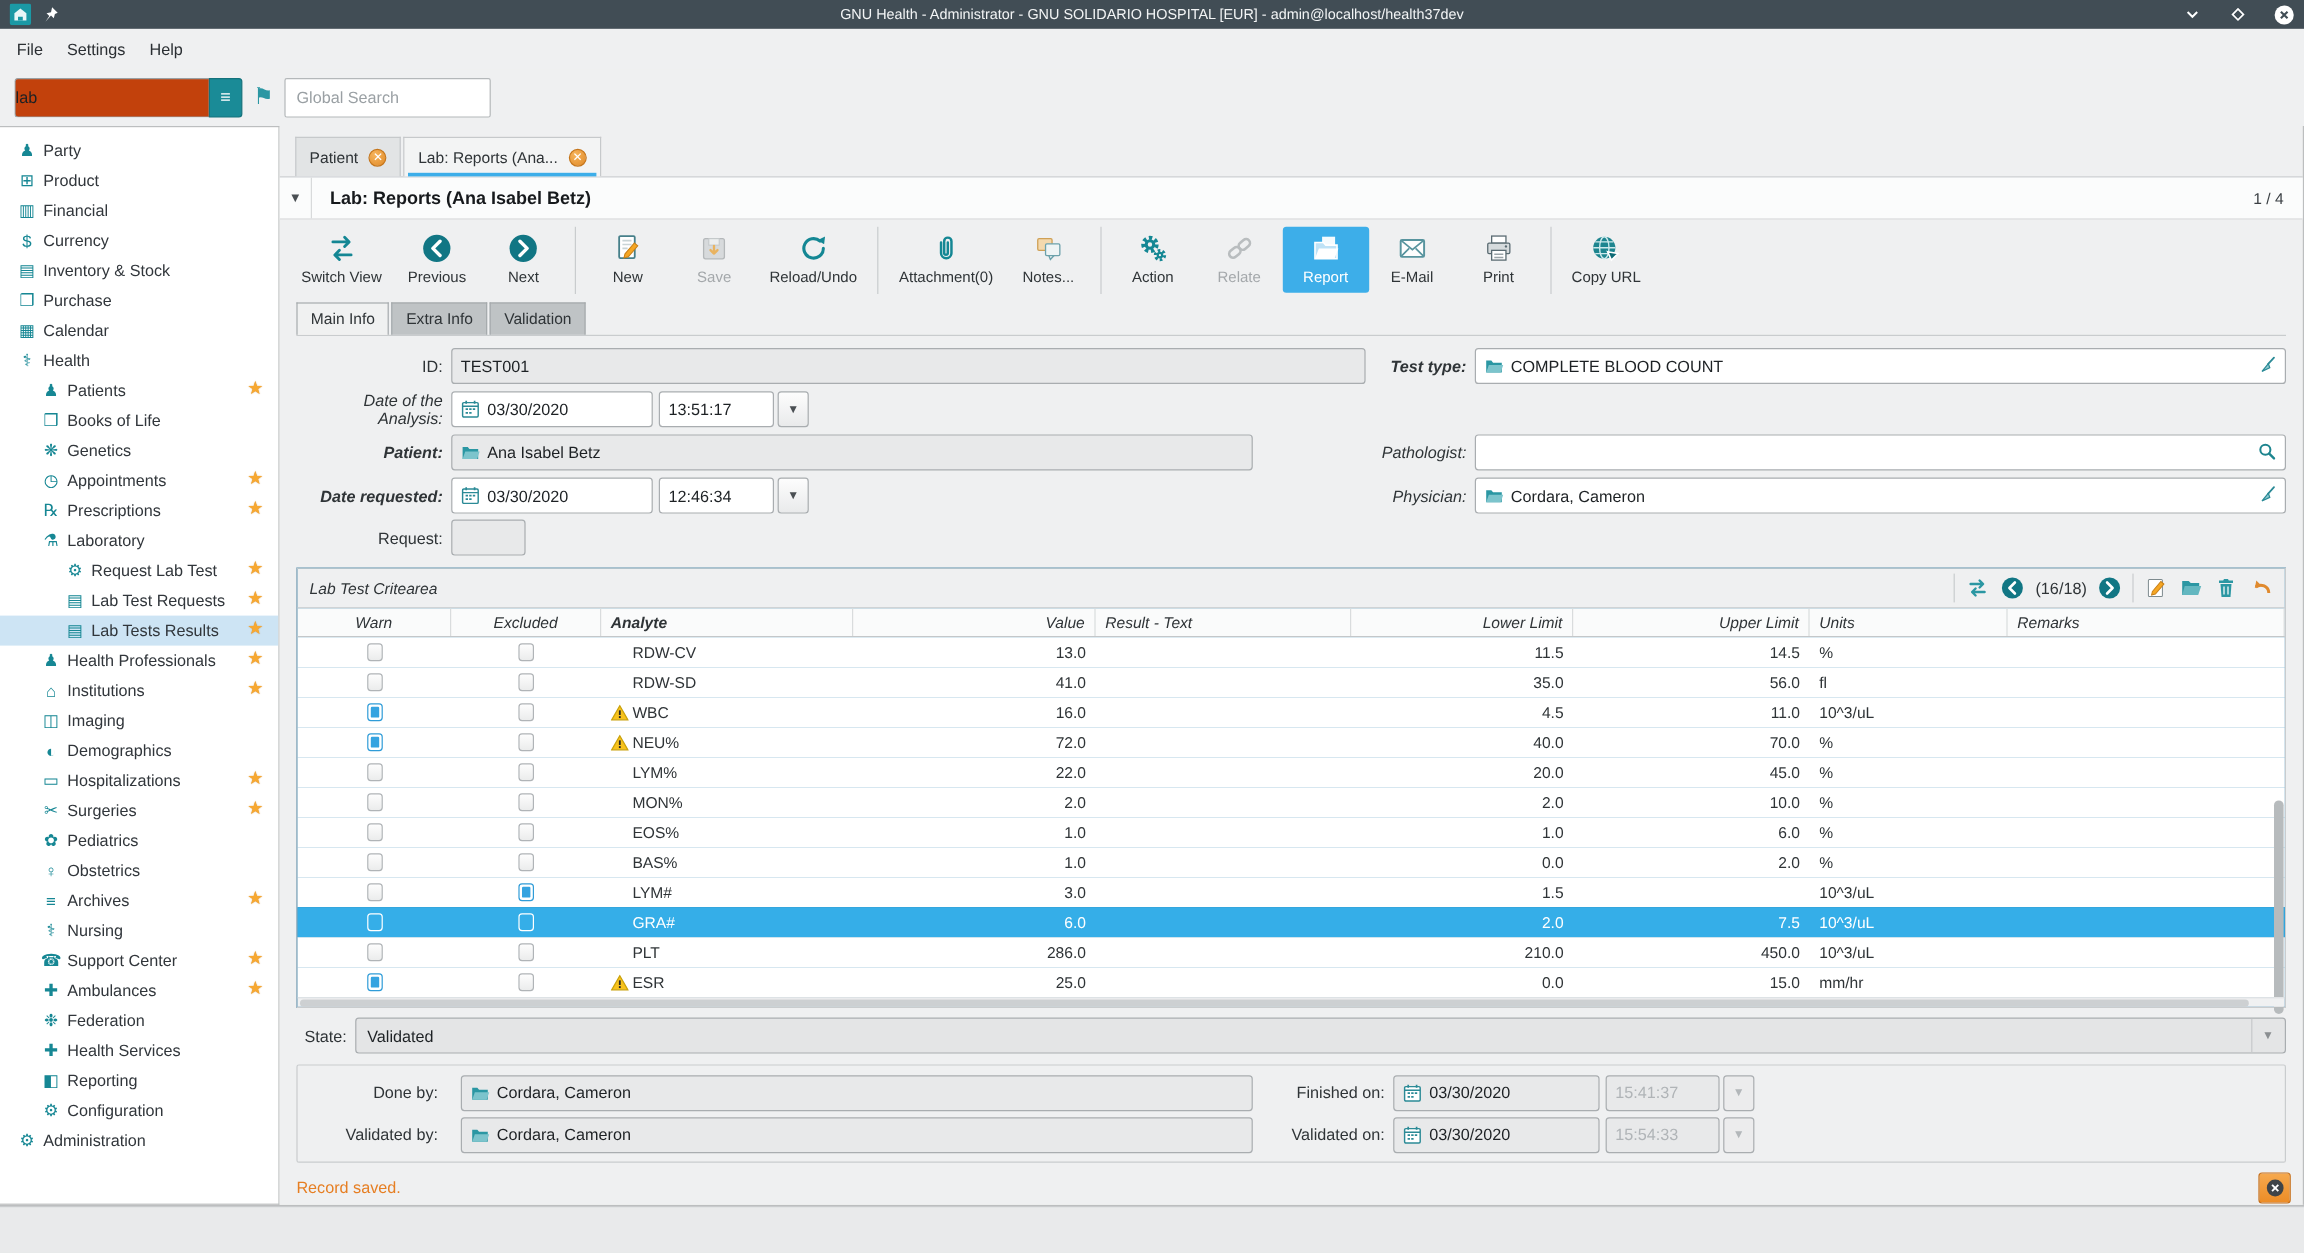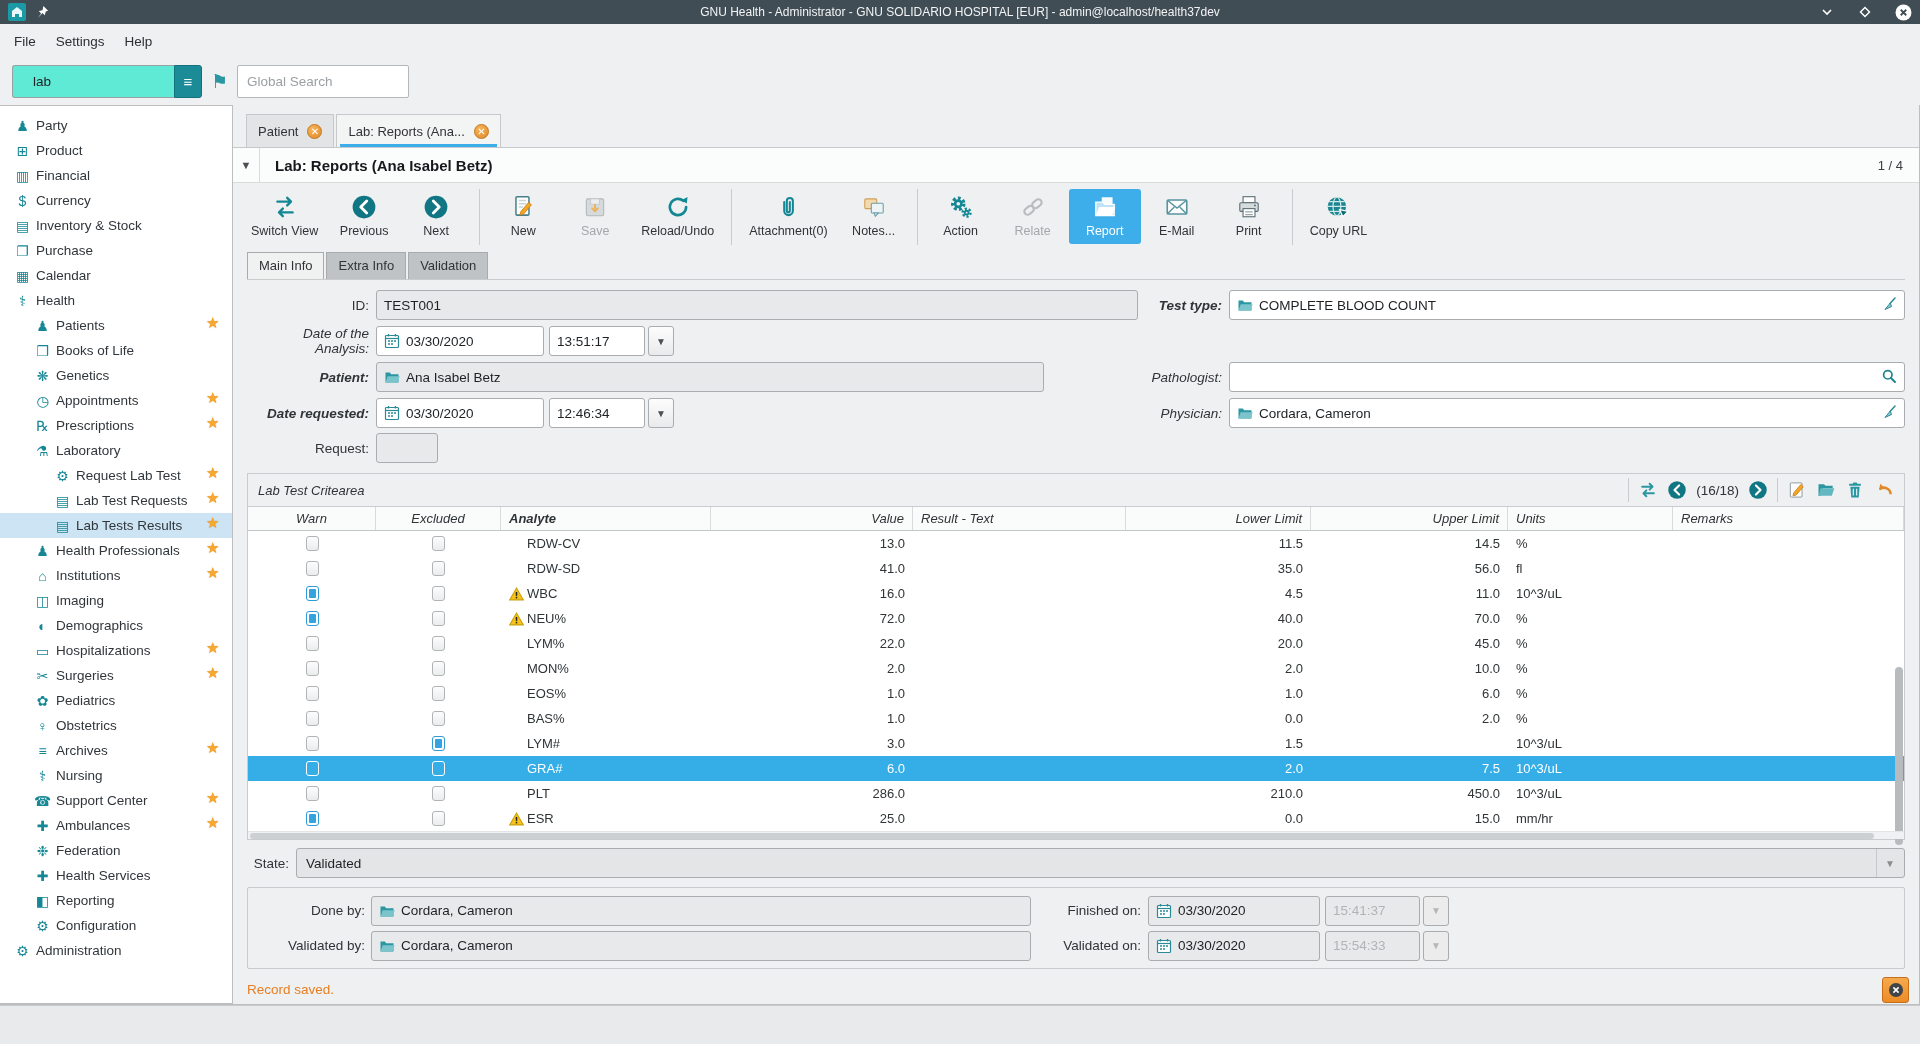--- a/index.html
+++ b/index.html
@@ -13,21 +13,21 @@
   .tb-controls { margin-left:auto; display:flex; align-items:center; gap:22px; z-index:2; }
   .tb-controls span { display:inline-flex; cursor:pointer; }
 
   
   .menubar { height:34px; display:flex; align-items:center; padding:0 4px; background:#eff0f1; }
   .menu-item { padding:6px 10px; font-size:13.5px; color:#2b2f33; cursor:pointer; }
 
   
   .searchrow { height:47px; display:flex; align-items:center; padding:0 12px; gap:9px; background:#eff0f1; }
   .modsearch { display:flex; height:33px; }
-  .modsearch input { width:162px; height:33px; border:1px solid #9aa0a3; border-right:none; border-radius:3px 0 0 3px; padding:0 20px; font-size:13.5px; color:#1d2124; background:#5eead4; outline:none; }
+  .modsearch input { width:162px; height:33px; border:1px solid #9aa0a3; border-right:none; border-radius:3px 0 0 3px; padding:0 0; font-size:13.5px; color:#1d2124; background:#c2410c; outline:none; }
   .listbtn { width:28px; height:33px; background:#1a8b97; border:1px solid #14727c; border-radius:0 3px 3px 0; color:#fff; font-size:15px; display:flex; align-items:center; justify-content:center; cursor:pointer; }
   .bookmark { color:#2b97a3; font-size:19px; cursor:pointer; }
   .globalsearch input { width:172px; height:33px; border:1px solid #b4b8ba; border-radius:2px; padding:0 9px; font-size:13.5px; background:#fff; outline:none; }
   .globalsearch input::placeholder { color:#9aa0a4; }
 
   
   .bodyrow { height:900px; display:flex; border-bottom:1px solid #bcbebf; }
   .sidebar { width:233px; background:#fff; border:1px solid #bcbebf; border-left:none; overflow:hidden; padding-top:7px; }
   .si { position:relative; height:25px; display:flex; align-items:center; font-size:13.5px; color:#31363b; cursor:pointer; white-space:nowrap; }
   .si .sic { width:17px; text-align:center; color:#168794; font-size:14px; margin-right:5px; flex:none; }
@@ -112,21 +112,21 @@
   .hscroll { height:8px; background:#f0f1f2; border-top:1px solid #e2e4e5; position:relative; }
   .hscroll .hsh { position:absolute; left:2px; right:30px; top:1px; height:6px; background:#cdd0d2; border-radius:3px; }
 
   
   .staterow { margin:8px 14px 0; display:flex; align-items:center; }
   .slabel { width:42px; text-align:right; margin-right:7px; font-size:13.5px; color:#2f3437; flex:none; }
   .statefld { flex:1; height:30px; border:1px solid #a9adb0; border-radius:3px; background:#e4e5e6; display:flex; align-items:center; padding:0 9px; font-size:13.5px; color:#1d2124; }
   .statefld .arrow { margin-left:auto; color:#8a8e91; font-size:10px; border-left:1px solid #c6c9cb; padding-left:8px; align-self:stretch; display:flex; align-items:center; }
   .signoff { margin:9px 14px 0; border:1px solid #c9ccce; border-radius:2px; padding:5px 9px; }
   .srow { display:flex; align-items:center; height:35px; }
-  .solabel { width:108px; text-align:right; margin-right:6px; font-size:13.5px; color:#2f3437; flex:none; }
+  .solabel { width:108px; text-align:right; margin-right:19px; font-size:13.5px; color:#2f3437; flex:none; }
   .w-person { width:660px; }
   .solabel2 { width:96px; text-align:right; margin:0 7px 0 14px; font-size:13.5px; color:#2f3437; flex:none; }
   .w-date2 { width:172px; }
   .w-time2 { width:95px; margin-left:5px; color:#b0b4b7; }
 
   
   .statusbar { margin:6px 10px 0 14px; height:30px; display:flex; align-items:center; }
   .status-msg { color:#e67e22; font-size:13.5px; }
   .status-close { margin-left:auto; width:27px; height:26px; background:linear-gradient(#f6a94e,#ec8c26); border:1px solid #c76f18; border-radius:3px; display:flex; align-items:center; justify-content:center; cursor:pointer; }
 

